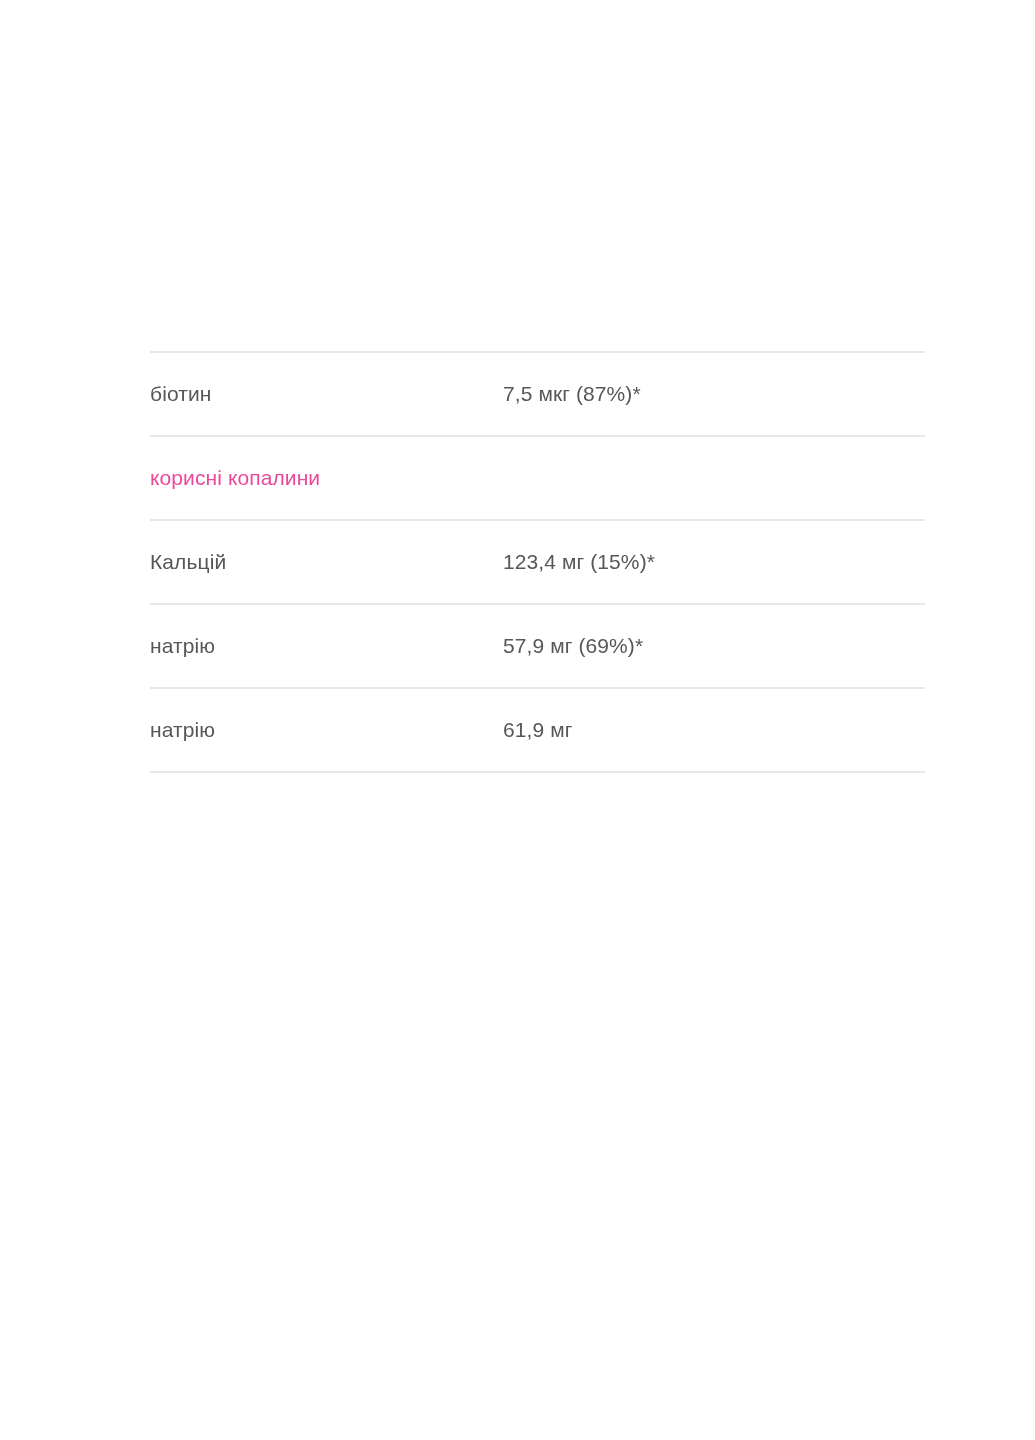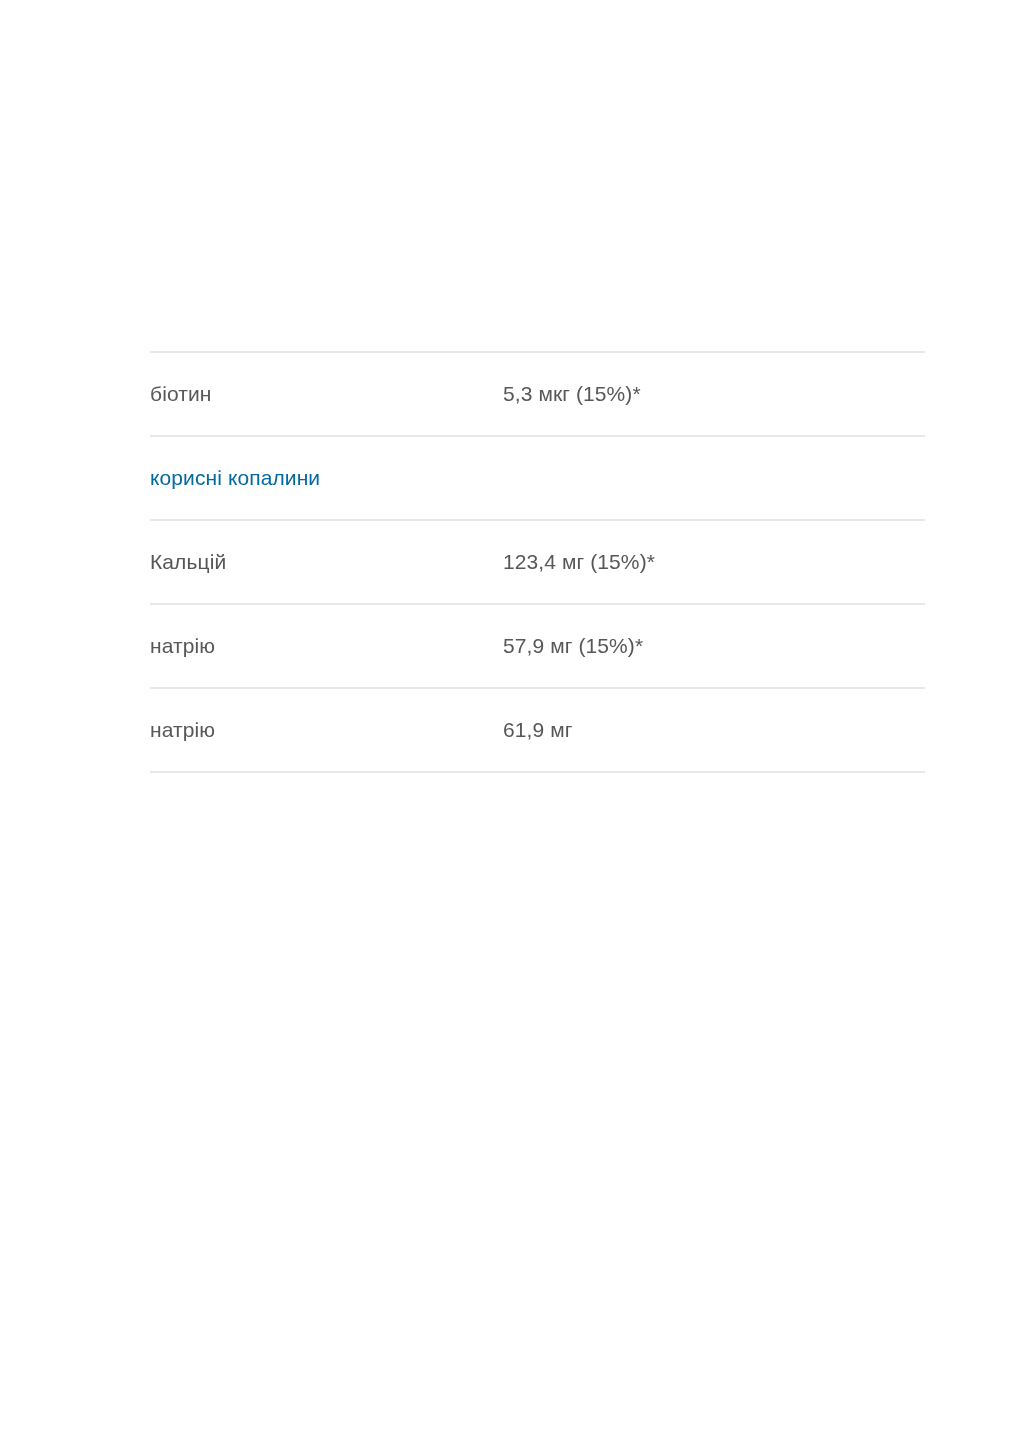--- a/index.html
+++ b/index.html
@@ -53,48 +53,48 @@
     width: 353px;
     padding-left: 22px;
     box-sizing: border-box;
   }
 
   .cell-value {
     padding-left: 0;
   }
 
   tr.section-header td.cell-label {
-    color: #0369a1;
+    color: #ec4899;
   }
 
   .cell-value:empty::after {
     content: "";
   }
 </style>
 </head>
 <body>
 
 <div id="nutrition-panel">
   <table class="nutrition-table">
     <tbody>
       <tr>
         <td class="cell-label">біотин</td>
-        <td class="cell-value">5,3 мкг (15%)*</td>
+        <td class="cell-value">7,5 мкг (87%)*</td>
       </tr>
       <tr class="section-header">
         <td class="cell-label">корисні копалини</td>
         <td class="cell-value"></td>
       </tr>
       <tr>
         <td class="cell-label">Кальцій</td>
         <td class="cell-value">123,4 мг (15%)*</td>
       </tr>
       <tr>
         <td class="cell-label">натрію</td>
-        <td class="cell-value">57,9 мг (15%)*</td>
+        <td class="cell-value">57,9 мг (69%)*</td>
       </tr>
       <tr>
         <td class="cell-label">натрію</td>
         <td class="cell-value">61,9 мг</td>
       </tr>
     </tbody>
   </table>
 </div>
 
 </body></html>

